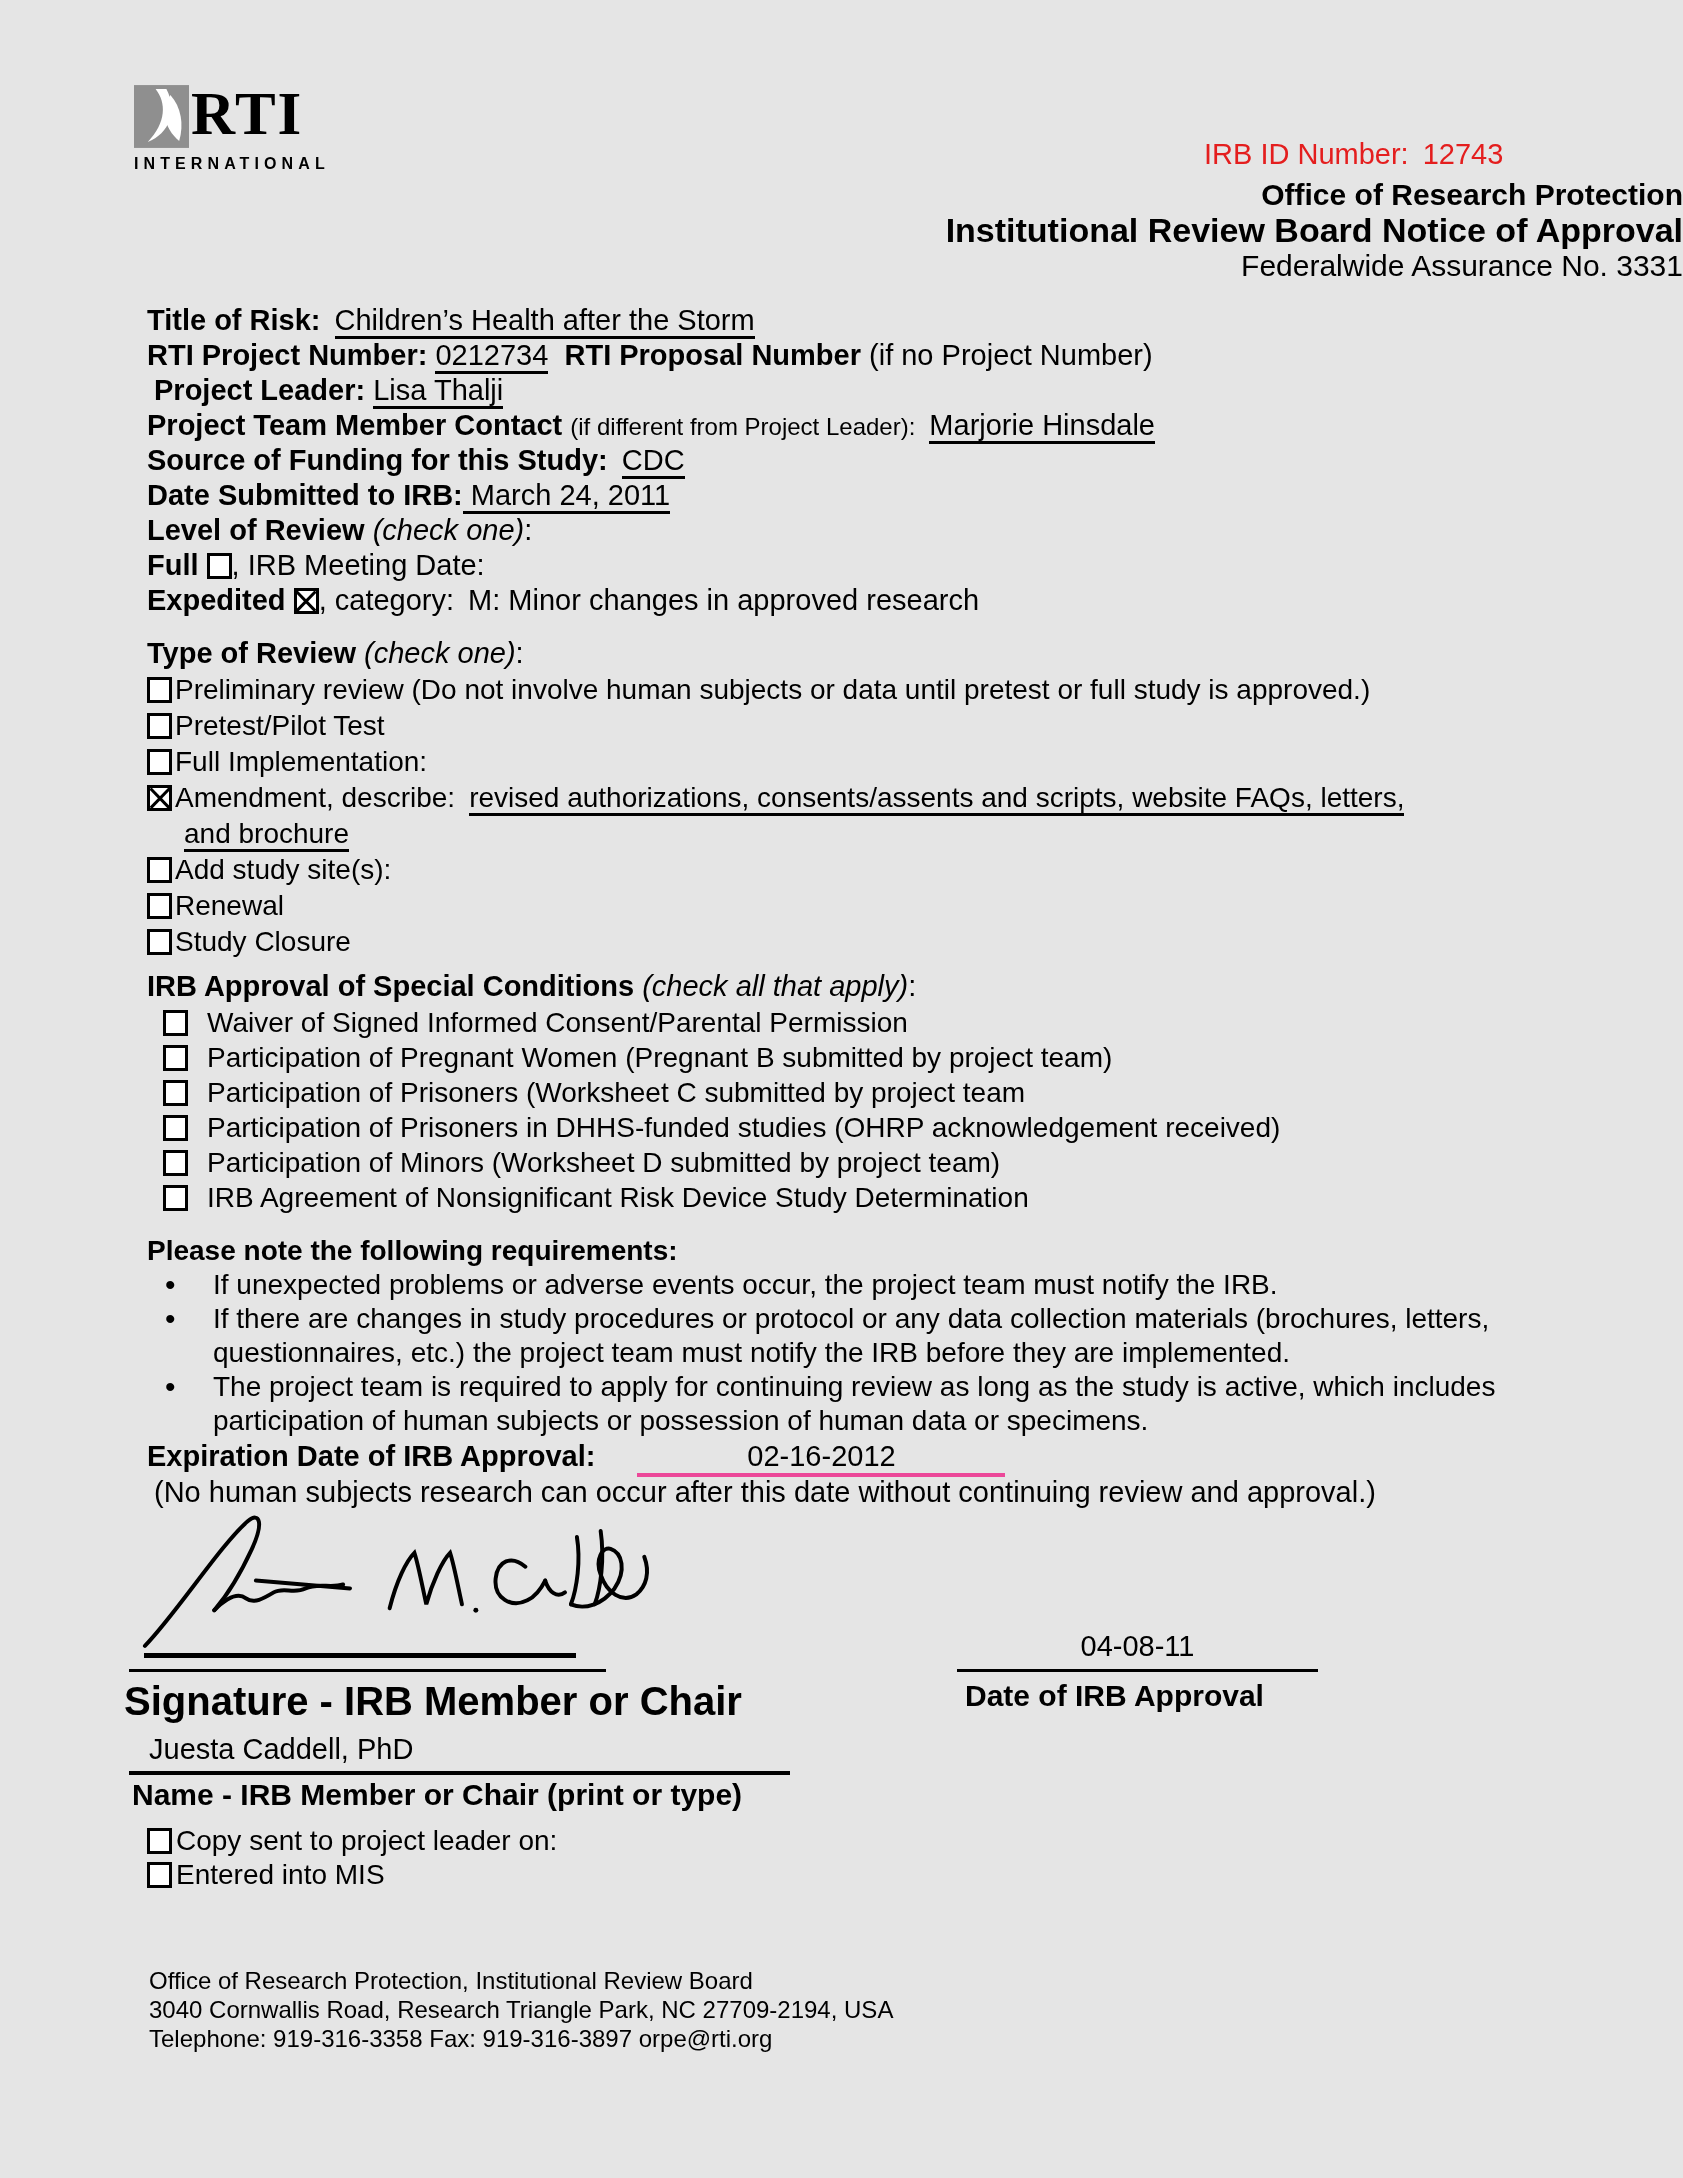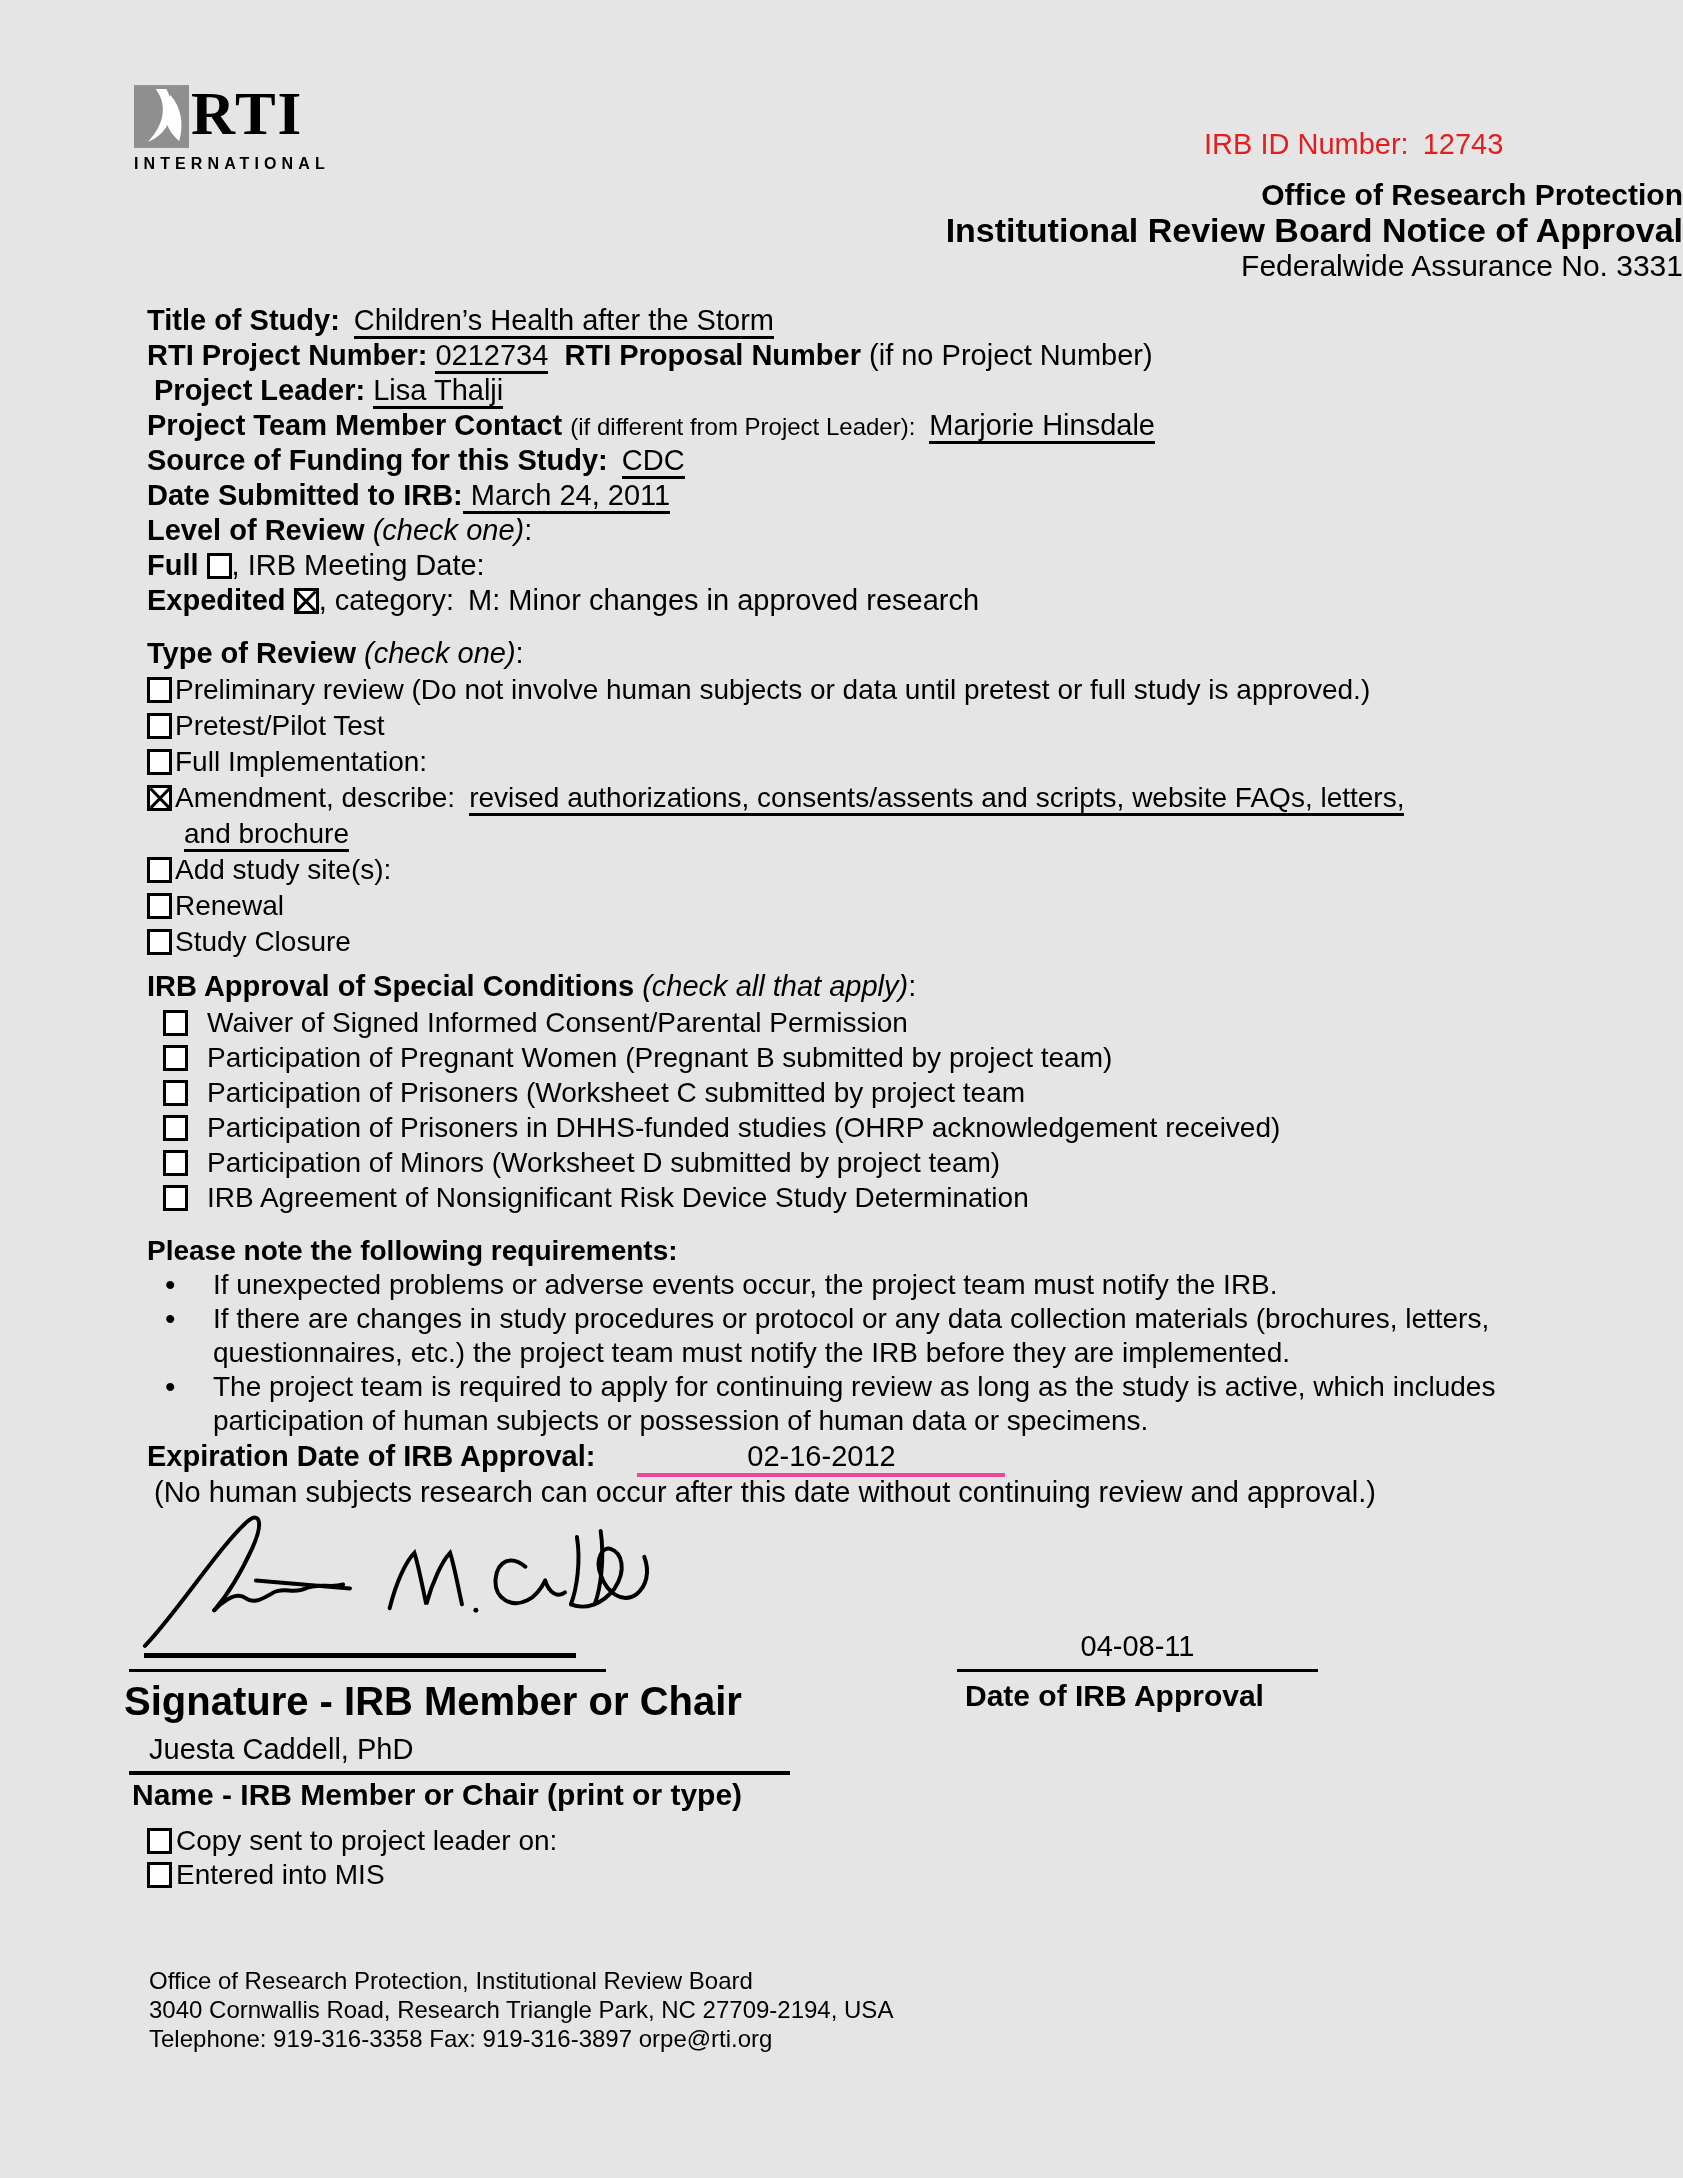--- a/index.html
+++ b/index.html
@@ -10,21 +10,21 @@
   .u{border-bottom:3px solid #000;padding-bottom:0px;}
 
   
   .logo{position:absolute;left:134px;top:85px;width:208px;}
   .logo-row{display:flex;align-items:flex-start;}
   .logo-rti{font-family:"Liberation Serif", serif;font-weight:bold;font-size:61px;line-height:57px;
             letter-spacing:2px;margin-left:2px;}
   .logo-sub{font-size:16px;font-weight:bold;letter-spacing:5.1px;margin-top:3px;white-space:nowrap;}
 
   
-  .irb-id{position:absolute;left:1204px;top:128px;font-size:29px;color:#e41e1e;white-space:nowrap;}
+  .irb-id{position:absolute;left:1204px;top:138px;font-size:29px;color:#e41e1e;white-space:nowrap;}
   .irb-id .val{margin-left:14px;}
 
   
   .titleblock{position:absolute;left:0;right:0;top:178px;text-align:right;}
   .t1{font-size:30px;font-weight:bold;line-height:34px;}
   .t2{font-size:34px;font-weight:bold;line-height:37px;}
   .t3{font-size:30px;line-height:34px;}
 
   
   .fields{position:absolute;left:147px;top:303px;width:1465px;font-size:29px;}
@@ -114,21 +114,21 @@
   </div>
 
   <div class="titleblock">
     <div class="t1">Office of Research Protection</div>
     <div class="t2">Institutional Review Board Notice of Approval</div>
     <div class="t3">Federalwide Assurance No. 3331</div>
   </div>
 
   <div class="fields">
     <div class="frow">
-      <span class="lbl">Title of Study:</span><span class="sp"></span><span class="u">Children’s Health after the Storm</span>
+      <span class="lbl">Title of Risk:</span><span class="sp"></span><span class="u">Children’s Health after the Storm</span>
     </div>
     <div class="frow">
       <span class="lbl">RTI Project Number:</span>&nbsp;<span class="u">0212734</span>&nbsp;&nbsp;<span class="lbl">RTI Proposal Number</span>&nbsp;<span>(if no Project Number)</span>
     </div>
     <div class="frow" style="padding-left:7px;">
       <span class="lbl">Project Leader:</span>&nbsp;<span class="u">Lisa Thalji</span>
     </div>
     <div class="frow">
       <span class="lbl">Project Team Member Contact</span>&nbsp;<span class="sm">(if different from Project Leader):</span><span class="sp"></span><span class="u">Marjorie Hinsdale</span>
     </div>

